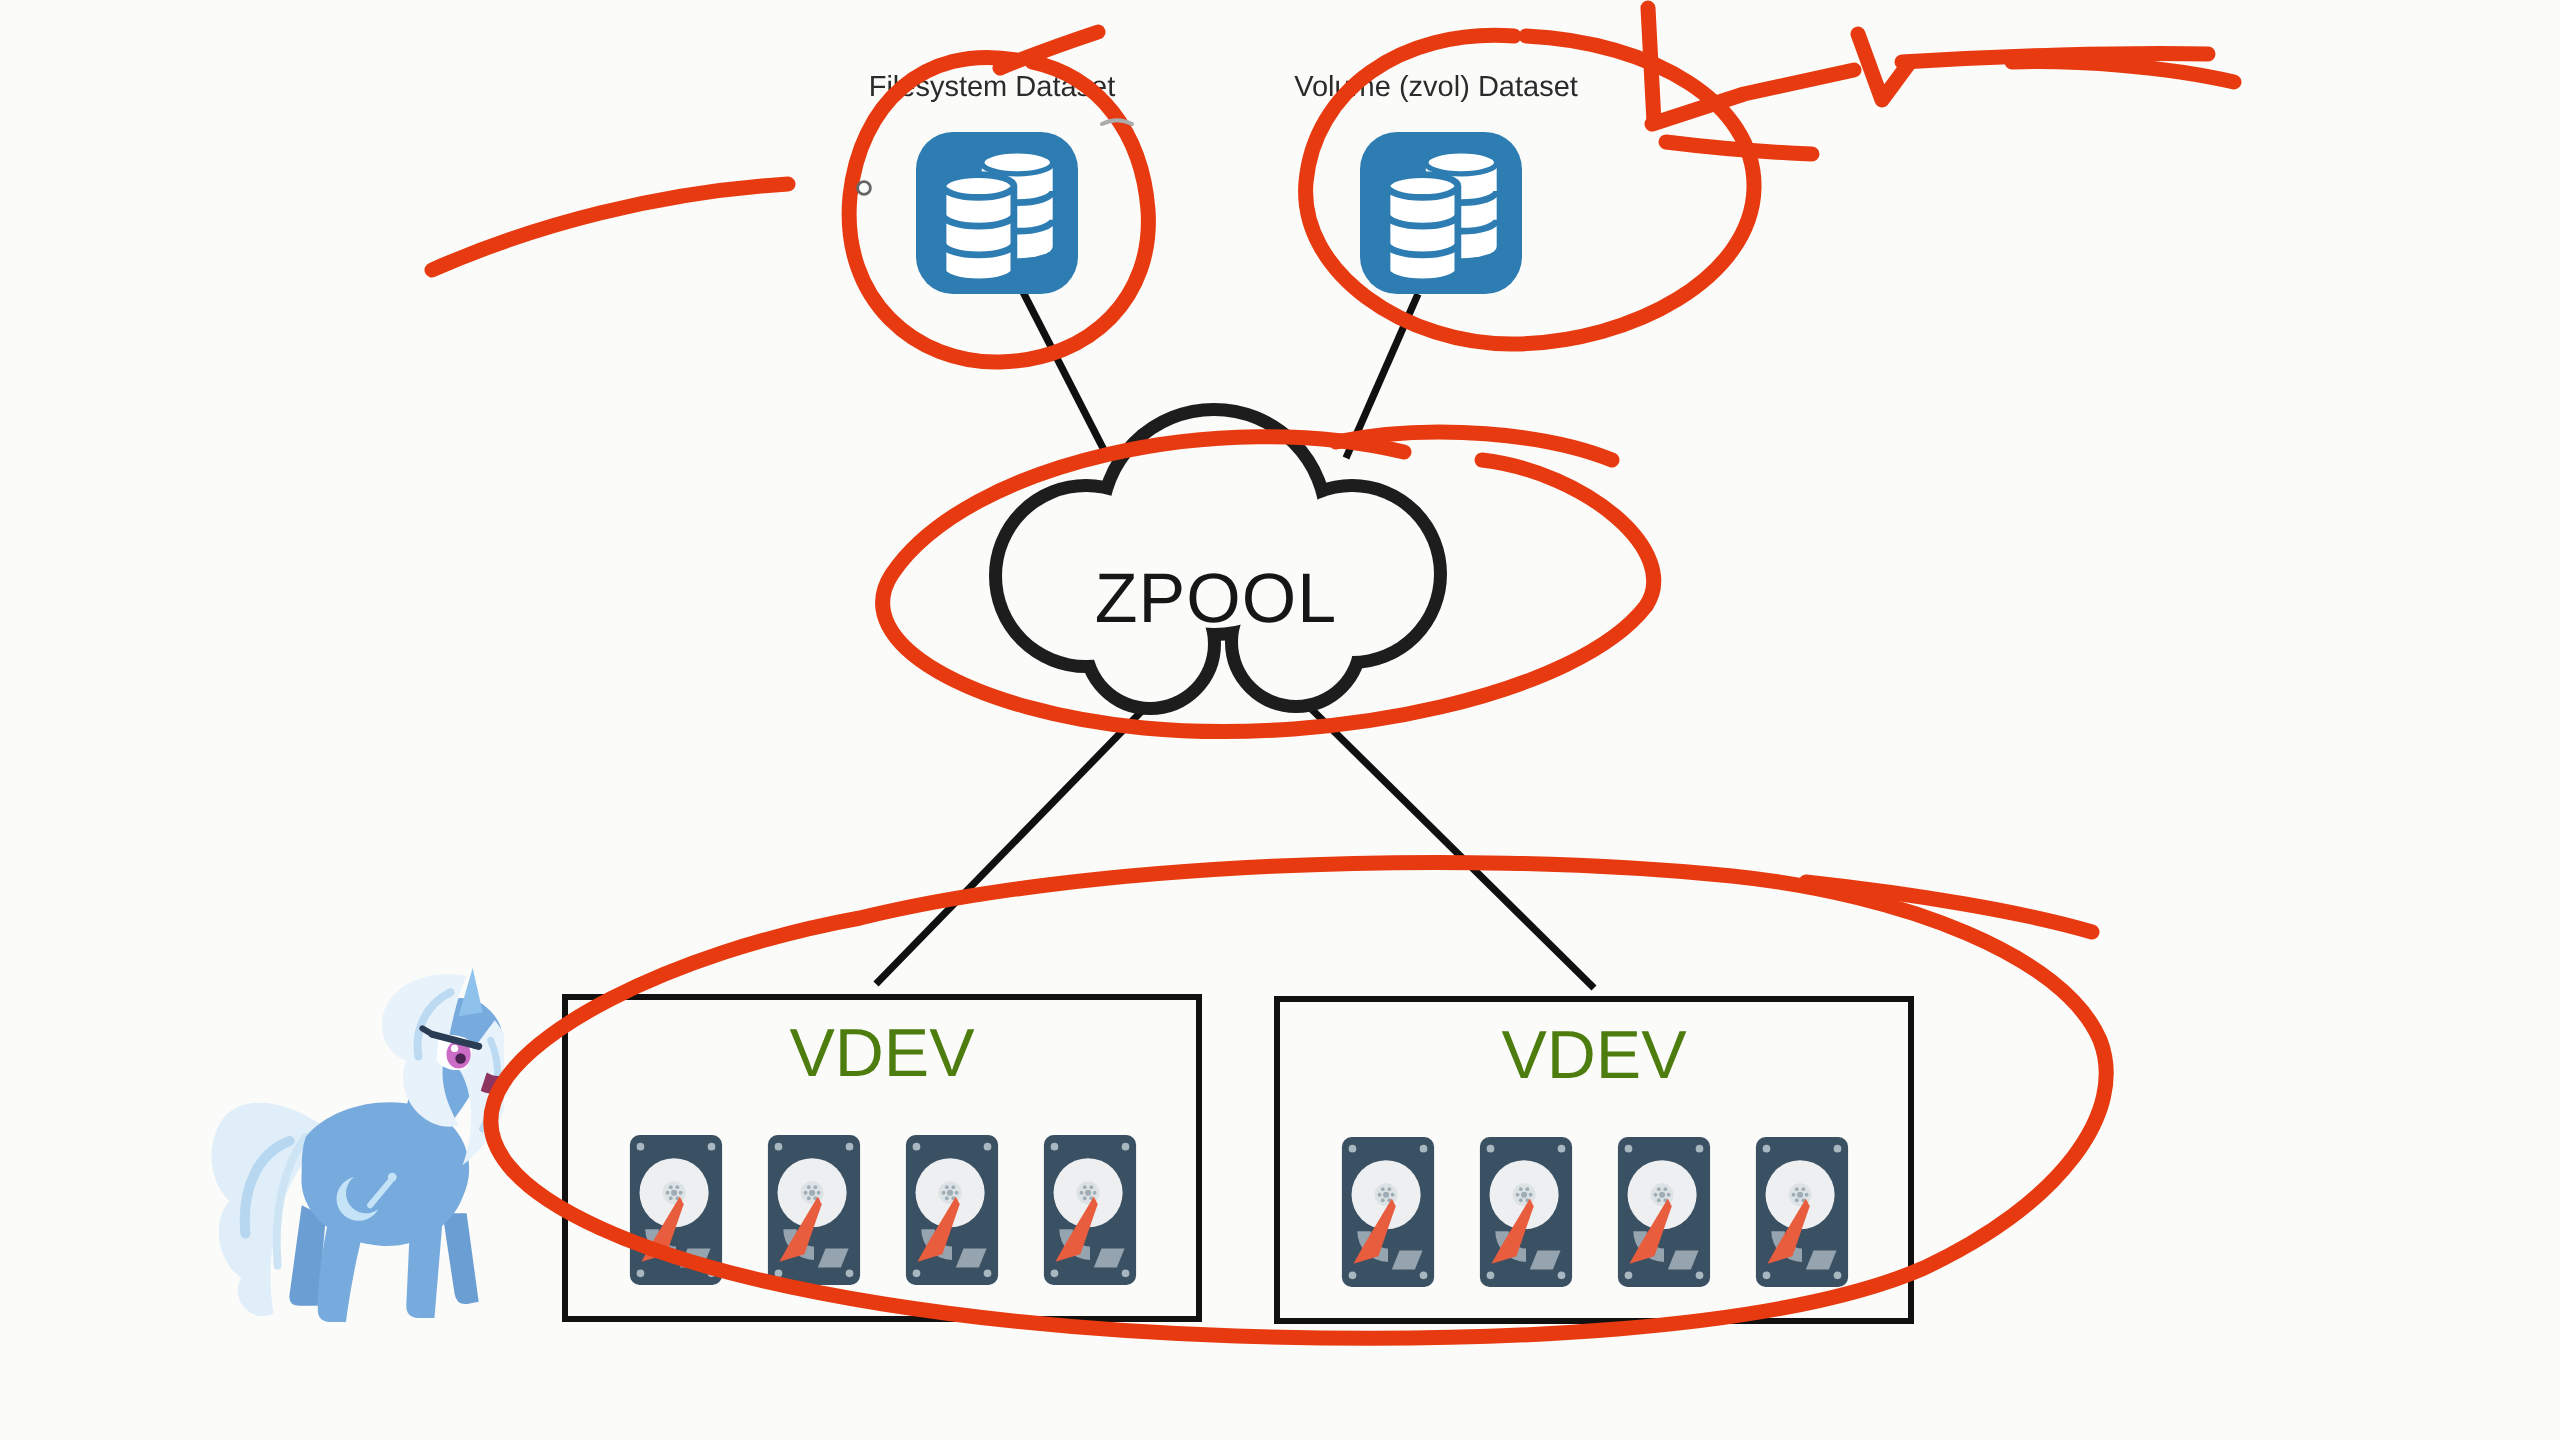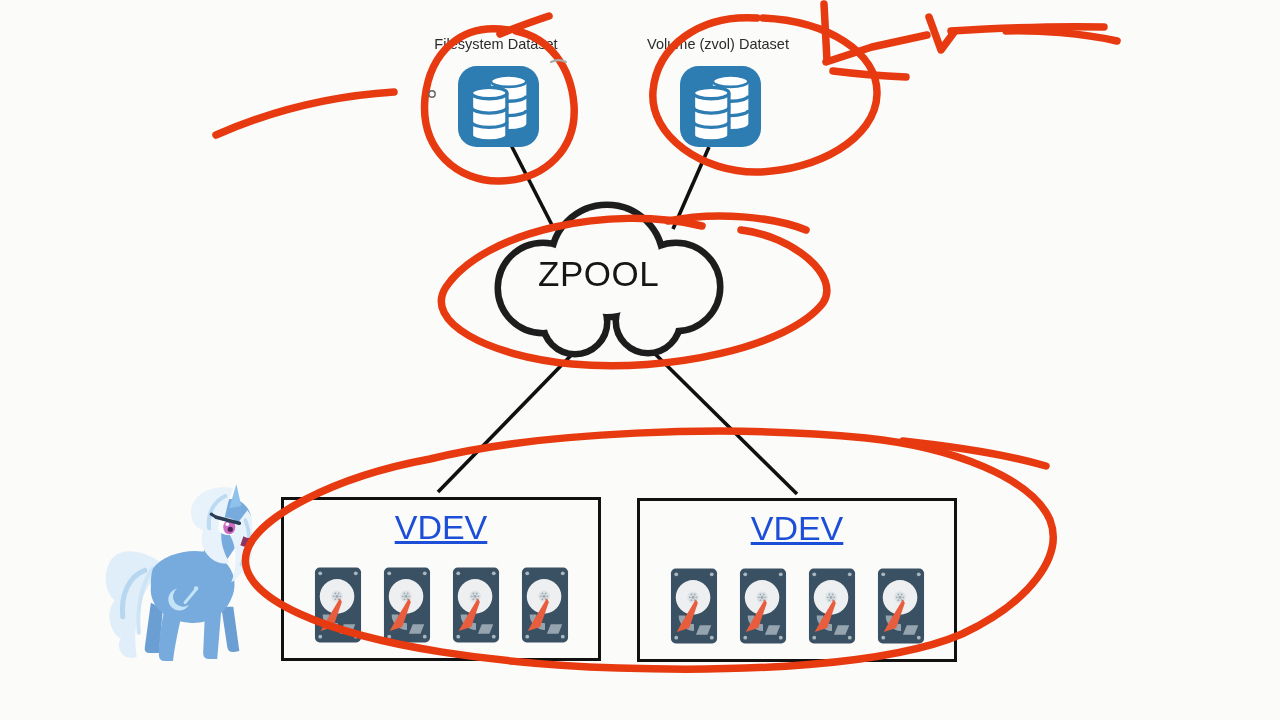--- a/index.html
+++ b/index.html
@@ -10,28 +10,28 @@
   .stage{position:relative;width:1280px;height:720px;overflow:hidden;background:var(--bg);
          font-family:"Liberation Sans",sans-serif;}
   .layer{position:absolute;left:0;top:0;width:1280px;height:720px;pointer-events:none;}
   .z1{z-index:1}.z4{z-index:4}
 
   .ds-label{position:absolute;transform:translateX(-50%);font-size:14.5px;color:#2b2b2b;
             white-space:nowrap;z-index:2;}
   .ds-icon{position:absolute;width:81px;height:81px;z-index:2;}
   .ds-icon svg{width:100%;height:100%;display:block;}
 
-  .zpool-label{position:absolute;left:538px;top:254px;width:140px;text-align:left;
+  .zpool-label{position:absolute;left:538px;top:280px;width:140px;text-align:center;
                font-size:35px;color:#161616;z-index:2;letter-spacing:.5px;}
 
   .vdev-box{position:absolute;width:314px;height:158px;border:3px solid #111;
             background:transparent;z-index:2;display:flex;flex-direction:column;align-items:center;}
   .vdev-box.left{left:281px;top:497px;}
   .vdev-box.right{left:637px;top:498px;}
-  .vdev-label{margin-top:8px;font-size:34px;color:#1d4ed8;text-decoration:underline;}
+  .vdev-label{margin-top:8px;font-size:34px;color:#4d7c0f;}
   .disk-row{display:flex;gap:21px;justify-content:center;margin-top:19px;}
   .hdd{width:48px;height:78px;display:block;}
 
   .pony{position:absolute;left:100px;top:484px;width:152px;height:186px;z-index:3;}
 
   
   .conn{stroke:#101010;stroke-width:3.6;fill:none;}
   .cloud-stroke{stroke:var(--ink);stroke-width:13;fill:none;}
   .cloud-fill{fill:var(--bg);stroke:none;}
   .red{stroke:var(--marker);stroke-width:7.5;fill:none;stroke-linecap:round;stroke-linejoin:round;}

